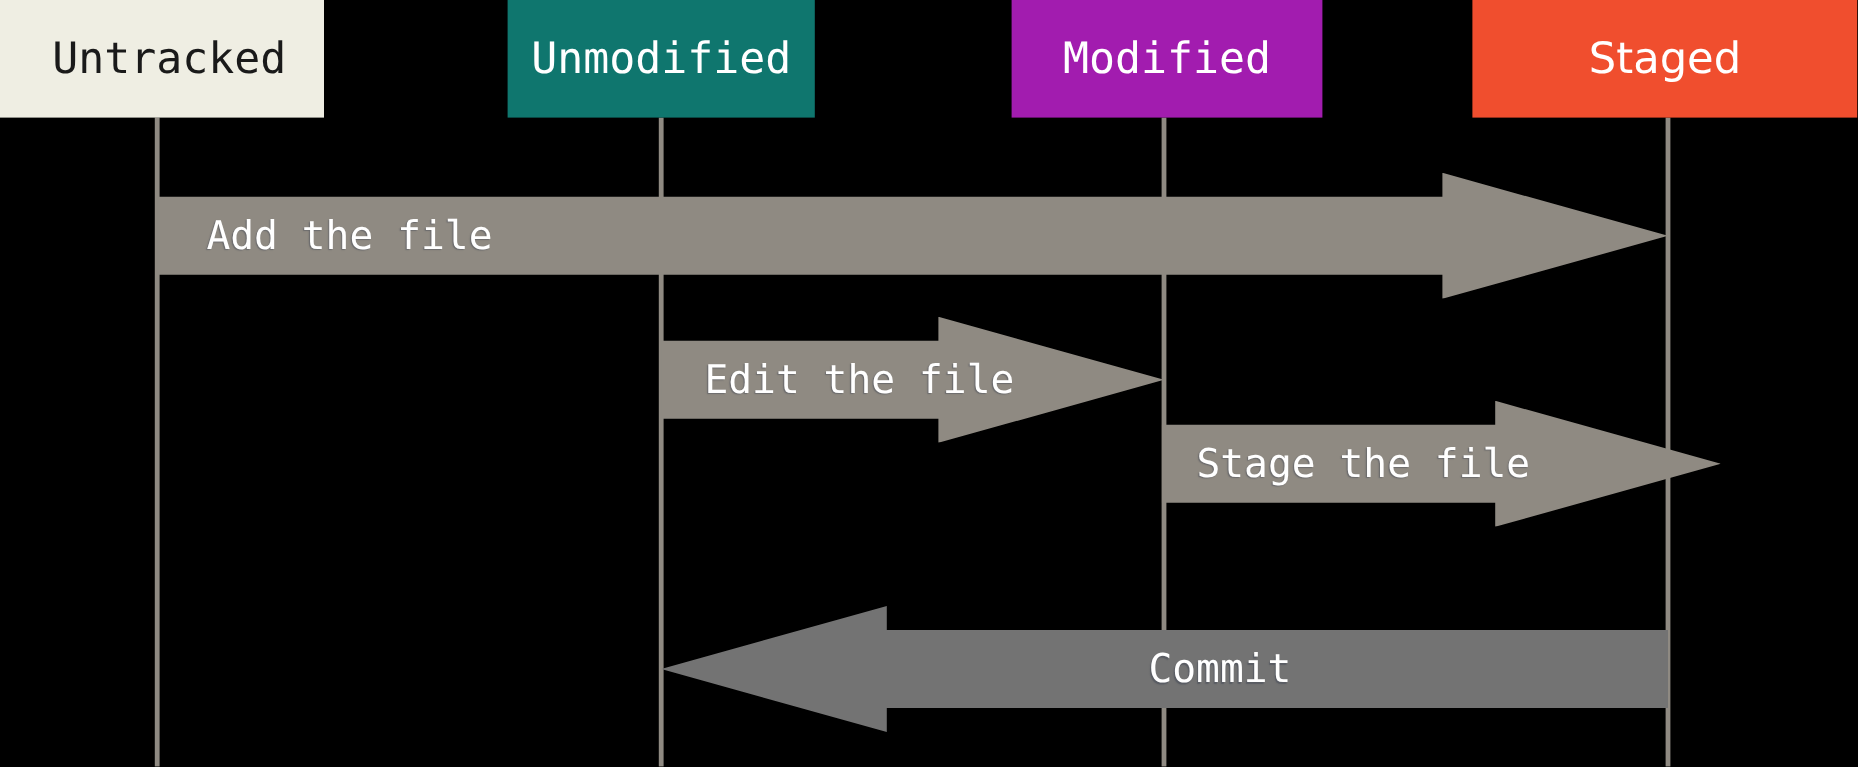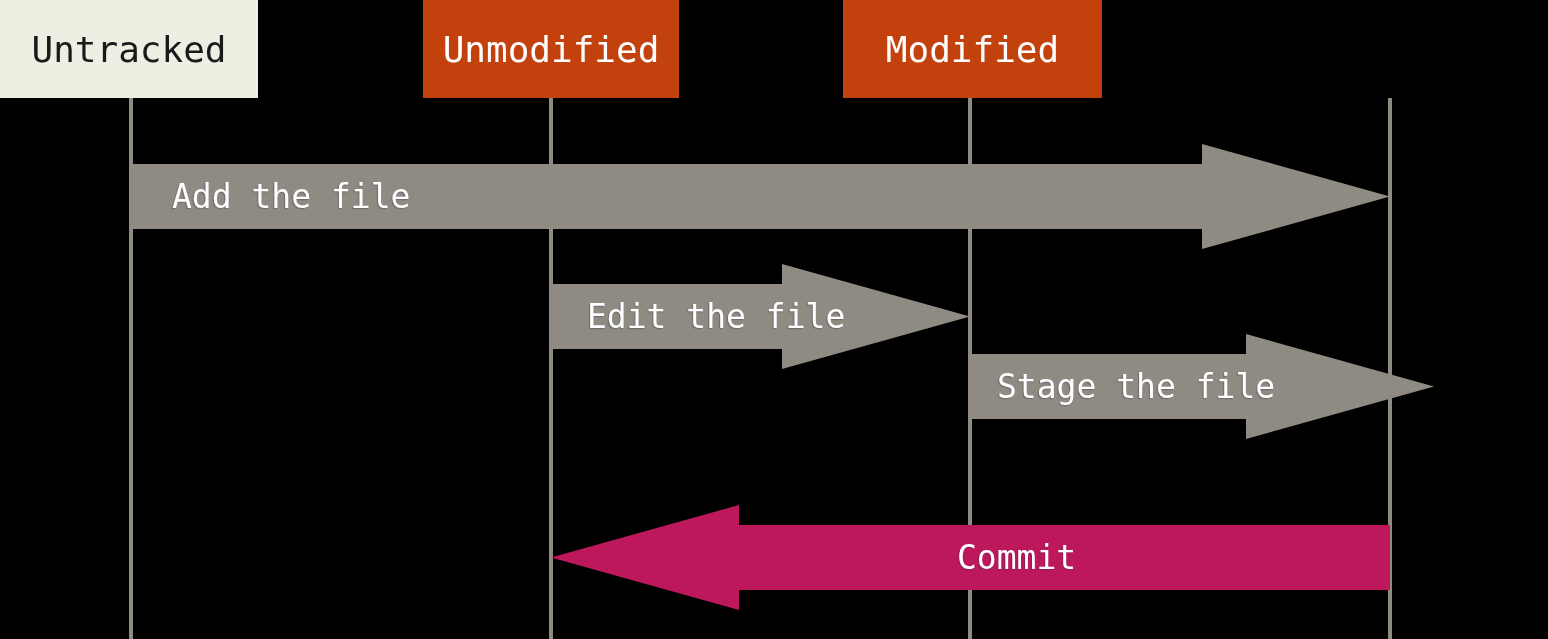--- a/index.html
+++ b/index.html
@@ -31,21 +31,21 @@
   
   .state-box {
     position: absolute;
     top: 0;
     height: 98px;
     display: flex;
     align-items: center;
     justify-content: center;
     font-size: 36px;
   }
-  .sb-untracked  { left: 0;      width: 258px; }
+  .sb-untracked  { left: 0;      width: 258px; padding-left: 12px; }
   .sb-unmodified { left: 423px;  width: 256px; }
   .sb-modified   { left: 843px;  width: 259px; }
   .sb-staged     { left: 1227px; width: 321px;
                    font-family: "DejaVu Sans", "Liberation Sans", sans-serif; }
 
   
   .arrow {
     position: absolute;
     height: 105px;
   }
@@ -98,33 +98,36 @@
 <div class="canvas">
 
   <div class="lifeline ll-untracked" style="background-color: rgb(143, 138, 130);"></div>
   <div class="lifeline ll-unmodified" style="background-color: rgb(143, 138, 130);"></div>
   <div class="lifeline ll-modified" style="background-color: rgb(143, 138, 130);"></div>
   <div class="lifeline ll-staged" style="background-color: rgb(143, 138, 130);"></div>
 
   <div class="state-box sb-untracked" style="background-color: rgb(239, 238, 227); color: rgb(26, 26, 26);">
     <span>Untracked</span>
   </div>
-  <div class="state-box sb-unmodified" style="background-color: #c2410c; color: rgb(255, 255, 255);">
+  <div class="state-box sb-unmodified" style="background-color: #0f766e; color: rgb(255, 255, 255);">
     <span>Unmodified</span>
   </div>
-  <div class="state-box sb-modified" style="background-color: #c2410c; color: rgb(255, 255, 255);">
+  <div class="state-box sb-modified" style="background-color: #a21caf; color: rgb(255, 255, 255);">
     <span>Modified</span>
+  </div>
+  <div class="state-box sb-staged" style="background-color: rgb(240, 78, 46); color: rgb(255, 255, 255);">
+    <span>Staged</span>
   </div>
 
   <div class="arrow arrow-right a-add" style="background-color: rgb(143, 138, 130);">
     <span class="arrow-label" style="color: rgb(255, 255, 255);">Add the file</span>
   </div>
   <div class="arrow arrow-right a-edit" style="background-color: rgb(143, 138, 130);">
     <span class="arrow-label" style="color: rgb(255, 255, 255);">Edit the file</span>
   </div>
   <div class="arrow arrow-right a-stage" style="background-color: rgb(143, 138, 130);">
     <span class="arrow-label" style="color: rgb(255, 255, 255);">Stage the file</span>
   </div>
-  <div class="arrow arrow-left a-commit" style="background-color: #be185d;">
+  <div class="arrow arrow-left a-commit" style="background-color: #737373;">
     <span class="arrow-label" style="color: rgb(255, 255, 255);">Commit</span>
   </div>
 
 </div>
 
 </body></html>

